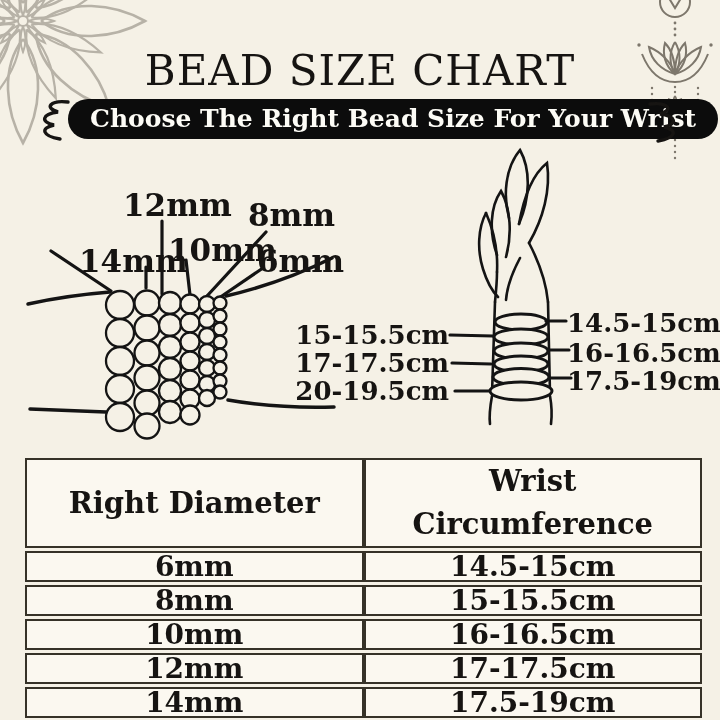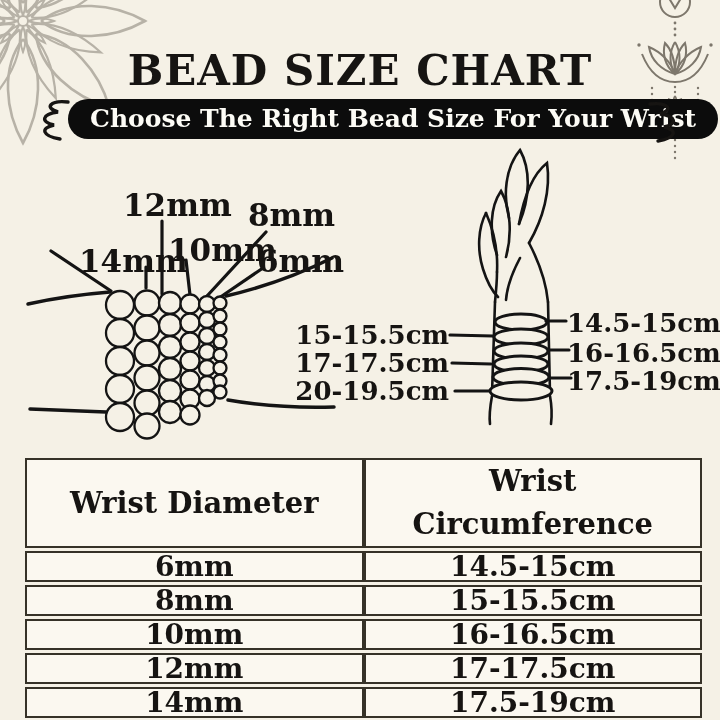--- a/index.html
+++ b/index.html
@@ -1,20 +1,20 @@
 <!DOCTYPE html>
 <html><head>
 <meta charset="utf-8">
 <style>
   html,body{margin:0;padding:0;background:#f5f1e6;}
   .page{position:relative;width:720px;height:720px;background:#f5f1e6;overflow:hidden;
         font-family:"DejaVu Serif",serif;color:#161412;}
   
   .title{position:absolute;top:46px;left:0;width:720px;text-align:center;
-         font-size:42px;font-weight:bold;letter-spacing:1px;white-space:nowrap;}
+         font-size:42px;font-weight:normal;letter-spacing:1px;white-space:nowrap;}
   .banner{position:absolute;top:99px;left:50%;transform:translateX(-50%);
           background:#0c0c0c;color:#fdfcf6;border-radius:22px;
           padding:3px 22px;font-size:25px;font-weight:bold;line-height:34px;white-space:nowrap;margin-left:33px;}
   .flourish{position:absolute;width:40px;height:50px;}
   .flourish-left{left:34px;top:96px;}
   .flourish-right{left:644px;top:98px;transform:scaleX(-1);}
   
   .mandala{position:absolute;left:-107px;top:-109px;width:260px;height:260px;}
   .lotus{position:absolute;left:612px;top:-10px;width:120px;height:185px;}
   
@@ -245,21 +245,21 @@
   <div class="wrist-label wl-left" style="top:320px">15-15.5cm</div>
   <div class="wrist-label wl-left" style="top:348px">17-17.5cm</div>
   <div class="wrist-label wl-left" style="top:376px">20-19.5cm</div>
   <div class="wrist-label wl-right" style="top:308px">14.5-15cm</div>
   <div class="wrist-label wl-right" style="top:338px">16-16.5cm</div>
   <div class="wrist-label wl-right" style="top:366px">17.5-19cm</div>
 
   <table class="size-table">
     <thead>
       <tr>
-        <th>Wrist Diameter</th>
+        <th>Right Diameter</th>
         <th>Wrist Circumference</th>
       </tr>
     </thead>
     <tbody>
       <tr>
         <td>6mm</td>
         <td>14.5-15cm</td>
       </tr>
       <tr>
         <td>8mm</td>

